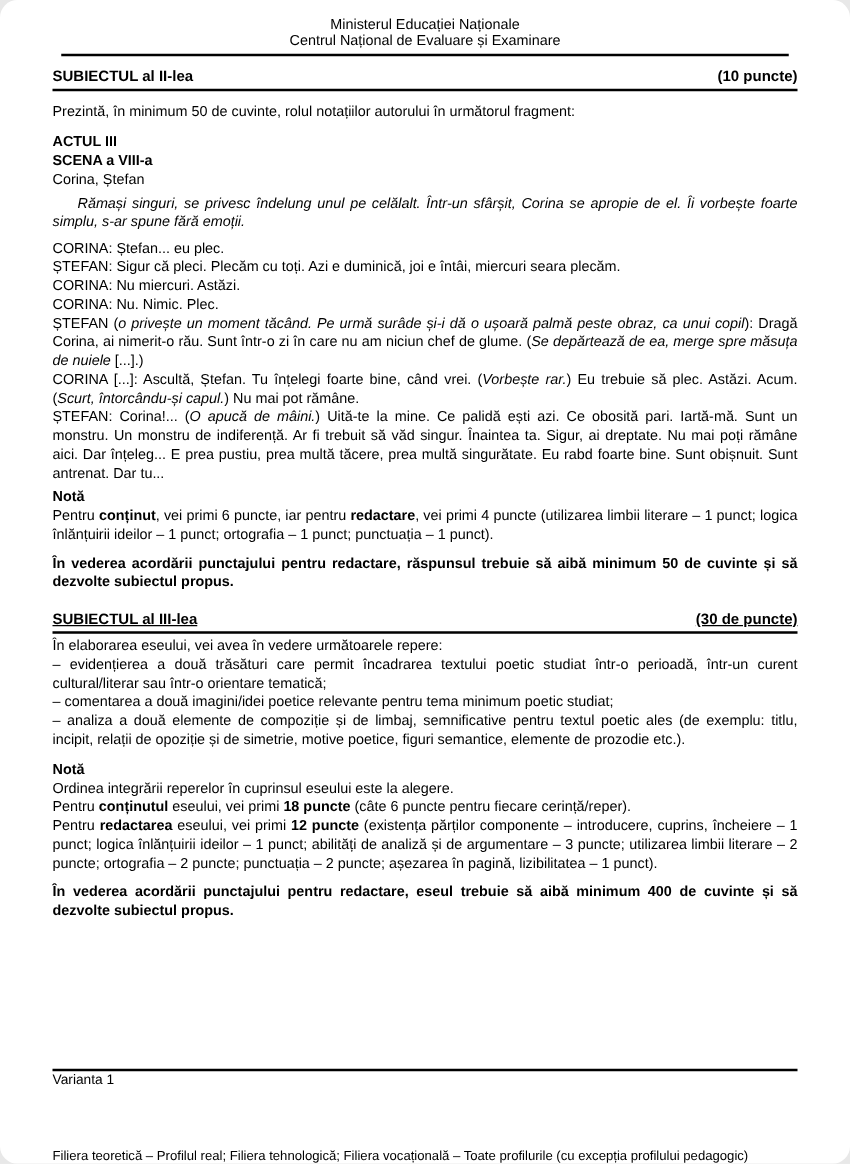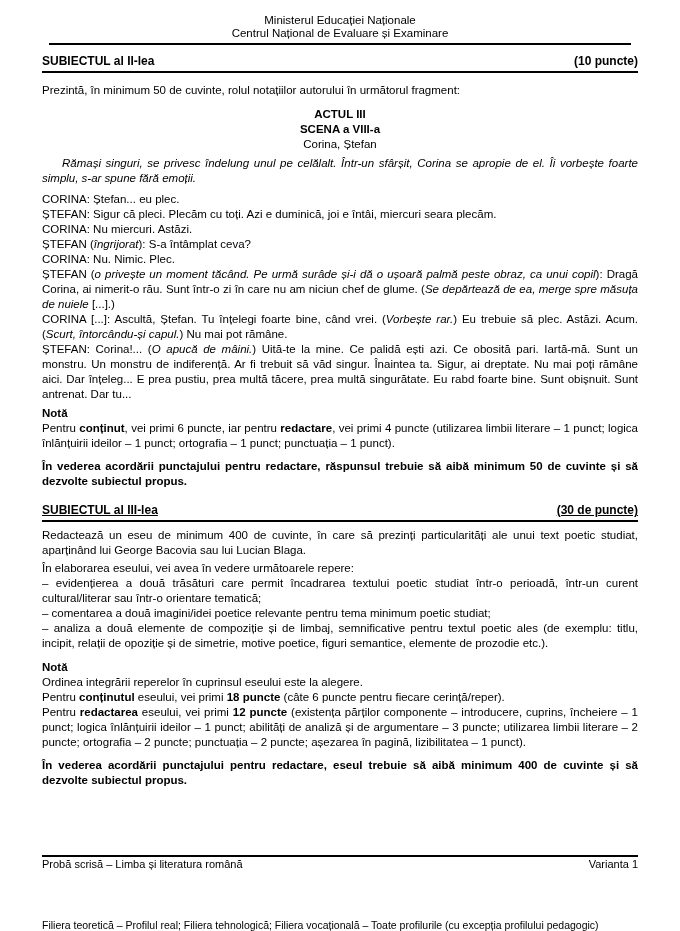--- a/index.html
+++ b/index.html
@@ -9,20 +9,21 @@
     height: 931px;
     margin: 0 auto;
     background: #ffffff;
     color: #000;
     font-family: "Liberation Sans", sans-serif;
     font-size: 11.5px;
     line-height: 15px;
     box-sizing: border-box;
     padding: 14px 42px 0 42px;
     overflow: hidden;
+    border-radius: 14px;
   }
   .doc-header {
     text-align: center;
     margin: 0 7px;
     padding-bottom: 3px;
     border-bottom: 2px solid #000;
     line-height: 13px;
   }
   .subject-head {
     display: flex;
@@ -30,21 +31,21 @@
     align-items: flex-end;
     font-weight: bold;
     font-size: 12px;
     border-bottom: 2px solid #000;
     padding-bottom: 2px;
     margin-top: 9px;
   }
   .subject-head.third { margin-top: 14px; text-decoration: underline; }
   p { margin: 0; }
   .prompt { margin-top: 10px; }
-  .center-block { text-align: center; margin-top: 9px; }
+  .center-block { margin-top: 9px; }
   .center-block .b { font-weight: bold; }
   .stage {
     margin-top: 4px;
     text-align: justify;
     text-indent: 20px;
     font-style: italic;
   }
   .dialogue { margin-top: 6px; }
   .dialogue p { text-align: justify; }
   .attribution { text-align: right; margin-top: 0; }
@@ -95,60 +96,57 @@
     <div class="b">SCENA a VIII-a</div>
     <div>Corina, Ștefan</div>
   </div>
 
   <p class="stage"><span style="font-style: italic;">Rămași singuri, se privesc îndelung unul pe celălalt. Într-un sfârșit, Corina se apropie de el. Îi vorbește foarte simplu, s-ar spune fără emoții.</span></p>
 
   <div class="dialogue">
     <p><span>CORINA: Ștefan... eu plec.</span></p>
     <p><span>ȘTEFAN: Sigur că pleci. Plecăm cu toți. Azi e duminică, joi e întâi, miercuri seara plecăm.</span></p>
     <p><span>CORINA: Nu miercuri. Astăzi.</span></p>
-    <p><span>ȘTEFAN (</span><span style="font-style: italic;">îngrijorat</span><span>): S-a întâmplat ceva?</span></p>
     <p><span>CORINA: Nu. Nimic. Plec.</span></p>
     <p><span>ȘTEFAN (</span><span style="font-style: italic;">o privește un moment tăcând. Pe urmă surâde și-i dă o ușoară palmă peste obraz, ca unui copil</span><span>): Dragă Corina, ai nimerit-o rău. Sunt într-o zi în care nu am niciun chef de glume. (</span><span style="font-style: italic;">Se depărtează de ea, merge spre măsuța de nuiele</span><span> [...].)</span></p>
     <p><span>CORINA [...]: Ascultă, Ștefan. Tu înțelegi foarte bine, când vrei. (</span><span style="font-style: italic;">Vorbește rar.</span><span>) Eu trebuie să plec. Astăzi. Acum. (</span><span style="font-style: italic;">Scurt, întorcându-și capul.</span><span>) Nu mai pot rămâne.</span></p>
     <p><span>ȘTEFAN: Corina!... (</span><span style="font-style: italic;">O apucă de mâini.</span><span>) Uită-te la mine. Ce palidă ești azi. Ce obosită pari. Iartă-mă. Sunt un monstru. Un monstru de indiferență. Ar fi trebuit să văd singur. Înaintea ta. Sigur, ai dreptate. Nu mai poți rămâne aici. Dar înțeleg... E prea pustiu, prea multă tăcere, prea multă singurătate. Eu rabd foarte bine. Sunt obișnuit. Sunt antrenat. Dar tu...</span></p>
   </div>
 
 
   <p class="note-title">Notă</p>
   <div class="note-body">
     <p><span>Pentru </span><span style="font-weight: bold;">conținut</span><span>, vei primi 6 puncte, iar pentru </span><span style="font-weight: bold;">redactare</span><span>, vei primi 4 puncte (utilizarea limbii literare – 1 punct; logica înlănțuirii ideilor – 1 punct; ortografia – 1 punct; punctuația – 1 punct).</span></p>
   </div>
 
   <p class="requirement">În vederea acordării punctajului pentru redactare, răspunsul trebuie să aibă minimum 50 de cuvinte și să dezvolte subiectul propus.</p>
 
   <div class="subject-head third">
     <span>SUBIECTUL al III-lea</span>
     <span>(30 de puncte)</span>
   </div>
 
-  <p class="task">Redactează un eseu de minimum 400 de cuvinte, în care să prezinți particularități ale unui text poetic studiat, aparținând lui George Bacovia sau lui Lucian Blaga.</p>
 
   <p class="intro">În elaborarea eseului, vei avea în vedere următoarele repere:</p>
   <div class="bullets">
     <p>– evidențierea a două trăsături care permit încadrarea textului poetic studiat într-o perioadă, într-un curent cultural/literar sau într-o orientare tematică;</p>
     <p>– comentarea a două imagini/idei poetice relevante pentru tema minimum poetic studiat;</p>
     <p>– analiza a două elemente de compoziție și de limbaj, semnificative pentru textul poetic ales (de exemplu: titlu, incipit, relații de opoziție și de simetrie, motive poetice, figuri semantice, elemente de prozodie etc.).</p>
   </div>
 
   <p class="note-title third">Notă</p>
   <div class="note-body">
     <p>Ordinea integrării reperelor în cuprinsul eseului este la alegere.</p>
     <p><span>Pentru </span><span style="font-weight: bold;">conținutul</span><span> eseului, vei primi </span><span style="font-weight: bold;">18 puncte</span><span> (câte 6 puncte pentru fiecare cerință/reper).</span></p>
     <p><span>Pentru </span><span style="font-weight: bold;">redactarea</span><span> eseului, vei primi </span><span style="font-weight: bold;">12 puncte</span><span> (existența părților componente – introducere, cuprins, încheiere – 1 punct; logica înlănțuirii ideilor – 1 punct; abilități de analiză și de argumentare – 3 puncte; utilizarea limbii literare – 2 puncte; ortografia – 2 puncte; punctuația – 2 puncte; așezarea în pagină, lizibilitatea – 1 punct).</span></p>
   </div>
 
   <p class="requirement">În vederea acordării punctajului pentru redactare, eseul trebuie să aibă minimum 400 de cuvinte și să dezvolte subiectul propus.</p>
 
   <div class="doc-footer">
     <div class="footer-row">
-      <span>Probă scrisă – Limba și literatura română</span>
       <span>Varianta 1</span>
     </div>
     <div class="footer-filiera">Filiera teoretică – Profilul real; Filiera tehnologică; Filiera vocațională – Toate profilurile (cu excepția profilului pedagogic)</div>
     <div class="footer-page">Pagina 2 din 2</div>
   </div>
 
 </div>
 
 </body></html>

